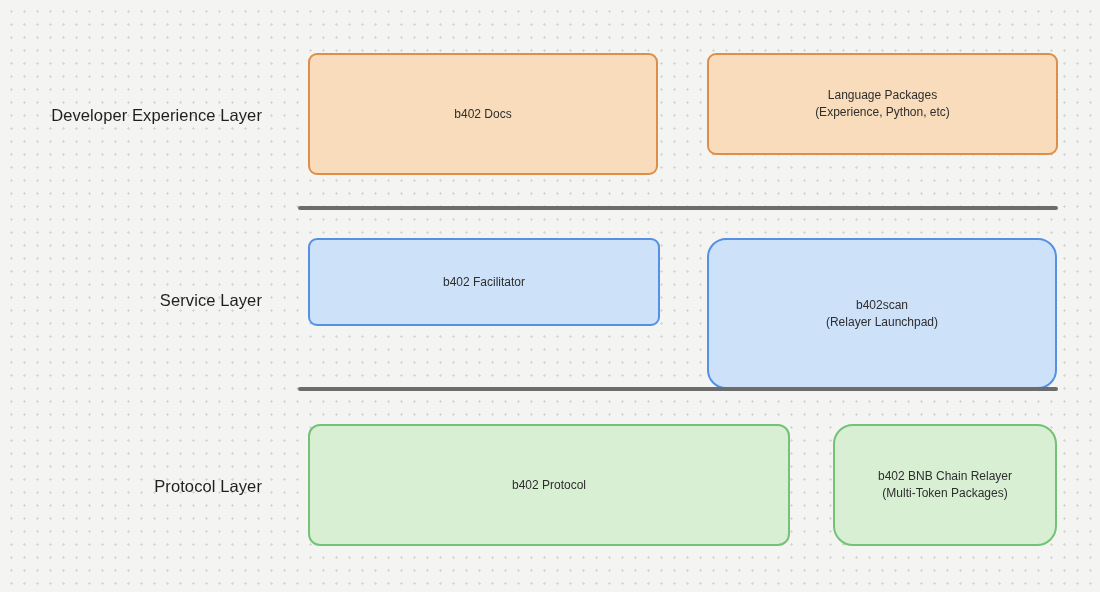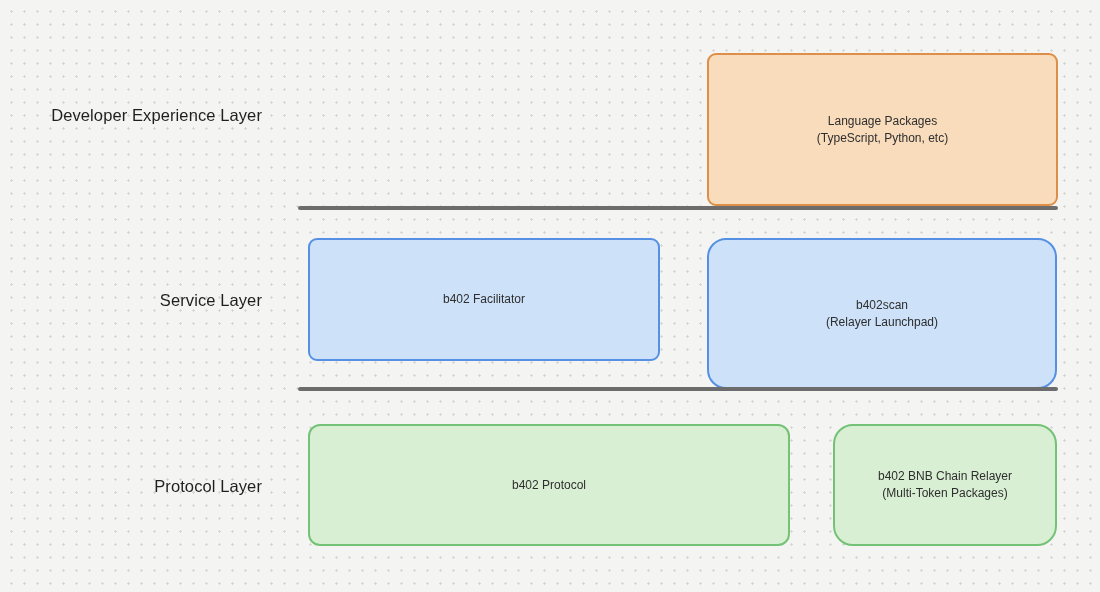--- a/index.html
+++ b/index.html
@@ -66,29 +66,33 @@
 <body>
 
 <div class="canvas">
 
   <div class="layer-label" style="top:104px;">Developer Experience Layer</div>
 
   <div class="layer-label" style="top:289px;">Service Layer</div>
 
   <div class="layer-label" style="top:475px;padding-left:39px;">Protocol Layer</div>
 
+  <div class="node layer-dx" style="left:308px; top:53px; width:350px; height:122px;">
+    <span>b402 Docs</span>
 
-  <div class="node layer-dx" style="left:707px; top:53px; width:351px; height:153px;">
+  </div>
+
+  <div class="node layer-dx" style="left:707px; top:53px; width:351px; height:102px;">
     <span>Language Packages</span>
-    <span>(TypeScript, Python, etc)</span>
+    <span>(Experience, Python, etc)</span>
   </div>
 
   <div class="divider" style="top:206px;"></div>
 
-  <div class="node layer-svc" style="left:308px; top:238px; width:352px; height:123px;">
+  <div class="node layer-svc" style="left:308px; top:238px; width:352px; height:88px;">
     <span>b402 Facilitator</span>
 
   </div>
 
   <div class="node layer-svc" style="left:707px; top:238px; width:350px; height:151px;border-radius:19px;">
     <span>b402scan</span>
     <span>(Relayer Launchpad)</span>
   </div>
 
   <div class="divider" style="top:387px;"></div>

